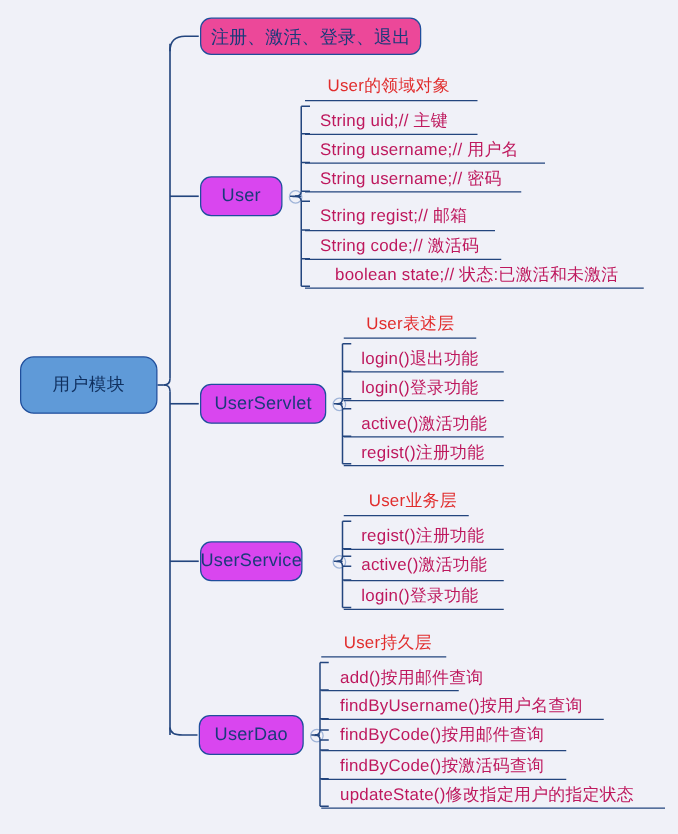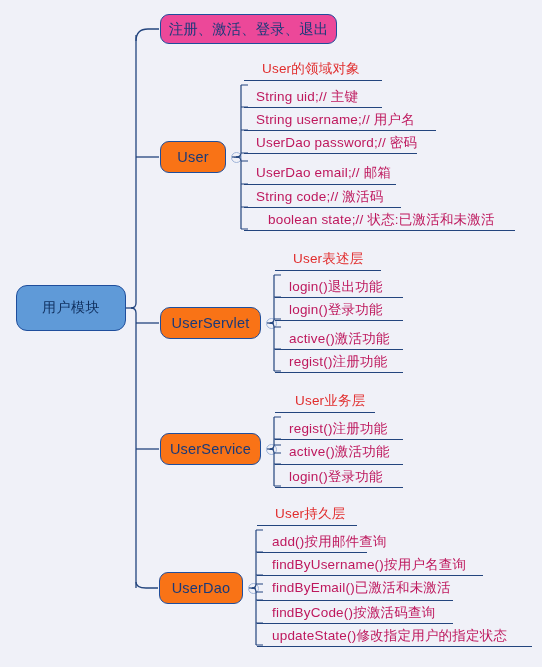--- a/index.html
+++ b/index.html
@@ -42,21 +42,21 @@
   }
   .node.root {
     background: #5f9ad8;
     border: 1.4px solid #1f4e9c;
     border-radius: 11px;
     color: #10305f;
     font-size: 14px;
     letter-spacing: 0.5px;
   }
   .node.branch {
-    background: #f97316;
+    background: #d946ef;
     font-size: 14.5px;
     letter-spacing: 0.2px;
   }
   .node.topic {
     background: #ec4899;
     font-size: 14.5px;
   }
   .collapse-dot {
     position: absolute;
     width: 11px;
@@ -128,26 +128,26 @@
 
   <div class="node topic" style="left:160px; top:14px; width:177px; height:30px;">
     <span>注册、激活、登录、退出</span>
   </div>
 
   <div class="node branch" style="left:160px; top:141px; width:66px; height:32px;">
     <span>User</span>
   </div>
   <div class="collapse-dot" style="left:231px; top:152px;"></div>
 
-  <div class="node branch" style="left:160px; top:307px; width:101px; height:32px;border-radius:10px;">
+  <div class="node branch" style="left:160px; top:307px; width:101px; height:32px;">
     <span>UserServlet</span>
   </div>
   <div class="collapse-dot" style="left:266px; top:318px;"></div>
 
-  <div class="node branch" style="left:160px; top:433px; width:101px; height:32px;">
+  <div class="node branch" style="left:160px; top:433px; width:82px; height:32px;">
     <span>UserService</span>
   </div>
   <div class="collapse-dot" style="left:266px; top:444px;"></div>
 
   <div class="node branch" style="left:159px; top:572px; width:84px; height:32px;">
     <span>UserDao</span>
   </div>
   <div class="collapse-dot" style="left:248px; top:583px;"></div>
 
   <div class="grp-title" style="left:262px; top:60px;">User的领域对象</div>
@@ -162,24 +162,24 @@
       <path d="M241 161 Q241 157 236 157"></path>
     </g>
   </svg>
 
   <div class="leaf" style="left:256px; top:88px;">String uid;// 主键</div>
   <div class="underline" style="left:244px; top:107px; width:138px;"></div>
 
   <div class="leaf" style="left:256px; top:111px;">String username;// 用户名</div>
   <div class="underline" style="left:244px; top:130px; width:192px;"></div>
 
-  <div class="leaf" style="left:256px; top:134px;">UserDao password;// 密码</div>
+  <div class="leaf" style="left:256px; top:134px;">String username;// 密码</div>
   <div class="underline" style="left:244px; top:153px; width:173px;"></div>
 
-  <div class="leaf" style="left:256px; top:164px;">UserDao email;// 邮箱</div>
+  <div class="leaf" style="left:256px; top:164px;">String regist;// 邮箱</div>
   <div class="underline" style="left:244px; top:184px; width:152px;"></div>
 
   <div class="leaf" style="left:256px; top:188px;">String code;// 激活码</div>
   <div class="underline" style="left:244px; top:207px; width:157px;"></div>
 
   <div class="leaf" style="left:256px; top:211px;margin-left:12px;">boolean state;// 状态:已激活和未激活</div>
   <div class="underline" style="left:244px; top:230px; width:271px;"></div>
 
   <div class="grp-title" style="left:293px; top:250px;">User表述层</div>
   <div class="underline" style="left:275px; top:270px; width:106px;"></div>
@@ -240,21 +240,21 @@
       <path d="M256 592 Q256 588 252 588"></path>
     </g>
   </svg>
 
   <div class="leaf" style="left:272px; top:533px;">add()按用邮件查询</div>
   <div class="underline" style="left:257px; top:552px; width:110px;"></div>
 
   <div class="leaf" style="left:272px; top:556px;">findByUsername()按用户名查询</div>
   <div class="underline" style="left:257px; top:575px; width:226px;"></div>
 
-  <div class="leaf" style="left:272px; top:579px;">findByEmail()已激活和未激活</div>
+  <div class="leaf" style="left:272px; top:579px;">findByCode()按用邮件查询</div>
   <div class="underline" style="left:257px; top:600px; width:196px;"></div>
 
   <div class="leaf" style="left:272px; top:604px;">findByCode()按激活码查询</div>
   <div class="underline" style="left:257px; top:623px; width:196px;"></div>
 
   <div class="leaf" style="left:272px; top:627px;">updateState()修改指定用户的指定状态</div>
   <div class="underline" style="left:257px; top:646px; width:275px;"></div>
 
 </div>
 

